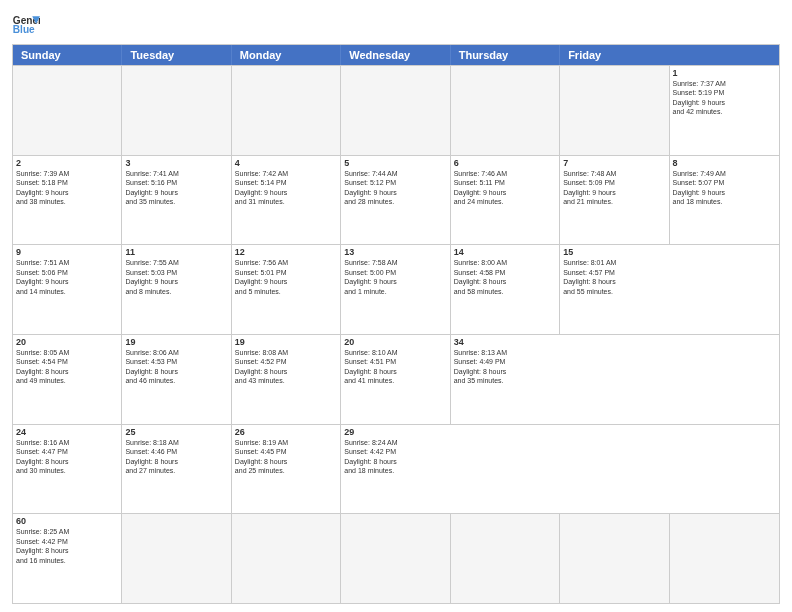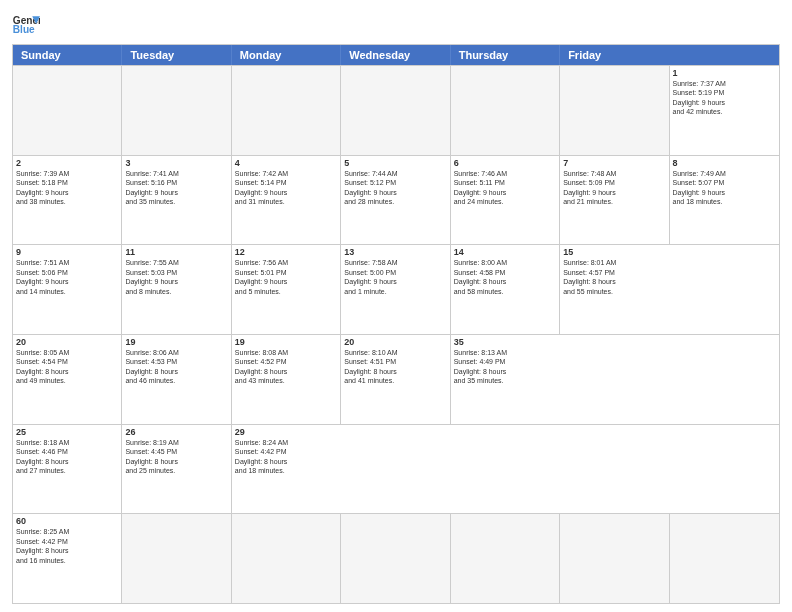--- a/index.html
+++ b/index.html
@@ -255,28 +255,35 @@
 and 43 minutes.</div>
           </div>
           <div class="cal-cell">
             <span class="day-num">20</span>
             <div class="cell-info" style="white-space: pre-line;">Sunrise: 8:10 AM
 Sunset: 4:51 PM
 Daylight: 8 hours
 and 41 minutes.</div>
           </div>
           <div class="cal-cell">
-            <span class="day-num">35</span>
+            <span class="day-num">34</span>
             <div class="cell-info" style="white-space: pre-line;">Sunrise: 8:13 AM
 Sunset: 4:49 PM
 Daylight: 8 hours
 and 35 minutes.</div>
           </div>
         </div>
         <div class="cal-row">
+          <div class="cal-cell">
+            <span class="day-num">24</span>
+            <div class="cell-info" style="white-space: pre-line;">Sunrise: 8:16 AM
+Sunset: 4:47 PM
+Daylight: 8 hours
+and 30 minutes.</div>
+          </div>
           <div class="cal-cell">
             <span class="day-num">25</span>
             <div class="cell-info" style="white-space: pre-line;">Sunrise: 8:18 AM
 Sunset: 4:46 PM
 Daylight: 8 hours
 and 27 minutes.</div>
           </div>
           <div class="cal-cell">
             <span class="day-num">26</span>
             <div class="cell-info" style="white-space: pre-line;">Sunrise: 8:19 AM

